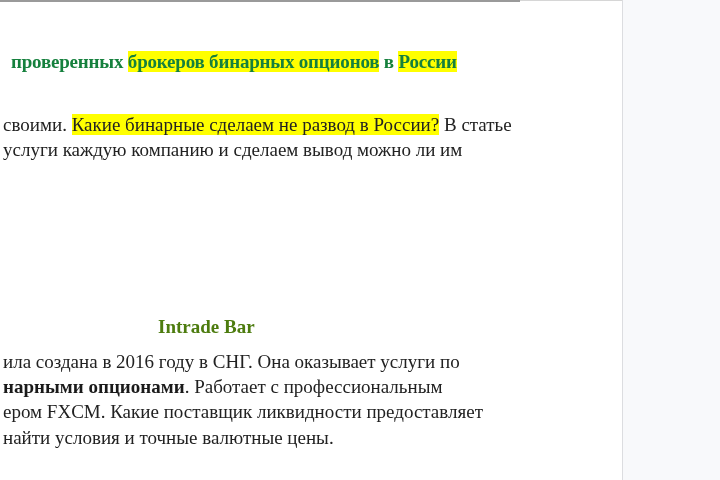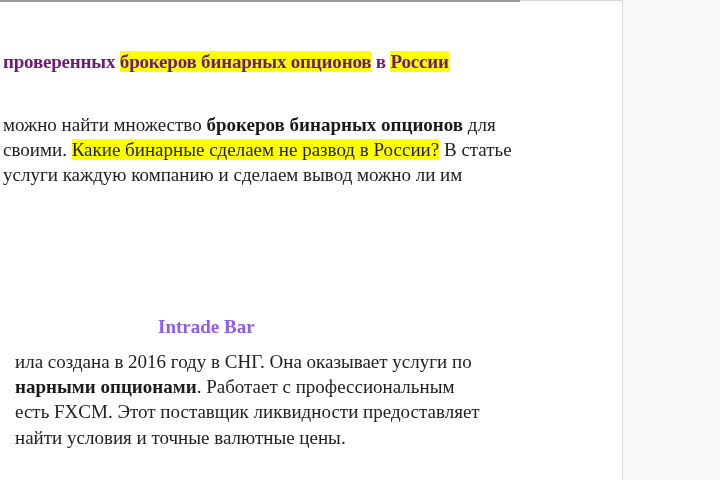--- a/index.html
+++ b/index.html
@@ -46,79 +46,78 @@
     .doc {
       position: absolute;
       left: 3px;
       top: 0;
       width: 620px;
       font-family: "Liberation Serif", "DejaVu Serif", serif;
       color: #222222;
     }
     .heading {
       position: absolute;
-      left: 0;
+      left: 8px;
       top: 49px;
       white-space: nowrap;
       font-weight: bold;
       font-size: 19px;
       line-height: 26px;
-      color: #701a75;
+      color: #15803d;
       letter-spacing: -0.2px;
     }
     .hl {
       background: #ffff00;
     }
     .para {
       position: absolute;
       left: 0;
       font-size: 19px;
       line-height: 25.2px;
       white-space: nowrap;
     }
     .para .line {
       display: block;
       height: 25.2px;
     }
     .para1 { top: 112px; }
-    .para2 { top: 349px; margin-left: 12px; }
+    .para2 { top: 349px; }
     .subheading {
       position: absolute;
       left: 155px;
       top: 315px;
       font-weight: bold;
       font-size: 19px;
       line-height: 24px;
-      color: #8b5cf6;
+      color: #4d7c0f;
       white-space: nowrap;
     }
     b { font-weight: bold; color: #1a1a1a; }
   </style>
 </head>
 <body>
 
 <div class="viewport">
   <div class="top-progress"></div>
   <div class="top-rule"></div>
 
   <div class="doc">
     <h2 class="heading" style="margin:0;">
       <span>проверенных </span><span class="hl">брокеров бинарных опционов</span><span> в </span><span class="hl">России</span>
     </h2>
 
     <div class="para para1">
-      <span class="line"><span>можно найти множество </span><b>брокеров бинарных опционов</b><span> для</span></span>
       <span class="line"><span>своими. </span><span class="hl">Какие бинарные сделаем не развод в России?</span><span> В статье</span></span>
       <span class="line">услуги каждую компанию и сделаем вывод можно ли им</span>
     </div>
 
     <h3 class="subheading" style="margin:0;">Intrade Bar</h3>
 
     <div class="para para2">
       <span class="line">ила создана в 2016 году в СНГ. Она оказывает услуги по</span>
       <span class="line"><b>нарными опционами</b><span>. Работает с профессиональным</span></span>
-      <span class="line">есть FXCM. Этот поставщик ликвидности предоставляет</span>
+      <span class="line">ером FXCM. Какие поставщик ликвидности предоставляет</span>
       <span class="line">найти условия и точные валютные цены.</span>
     </div>
   </div>
 
   <div class="side-panel"></div>
 </div>
 
 </body></html>

